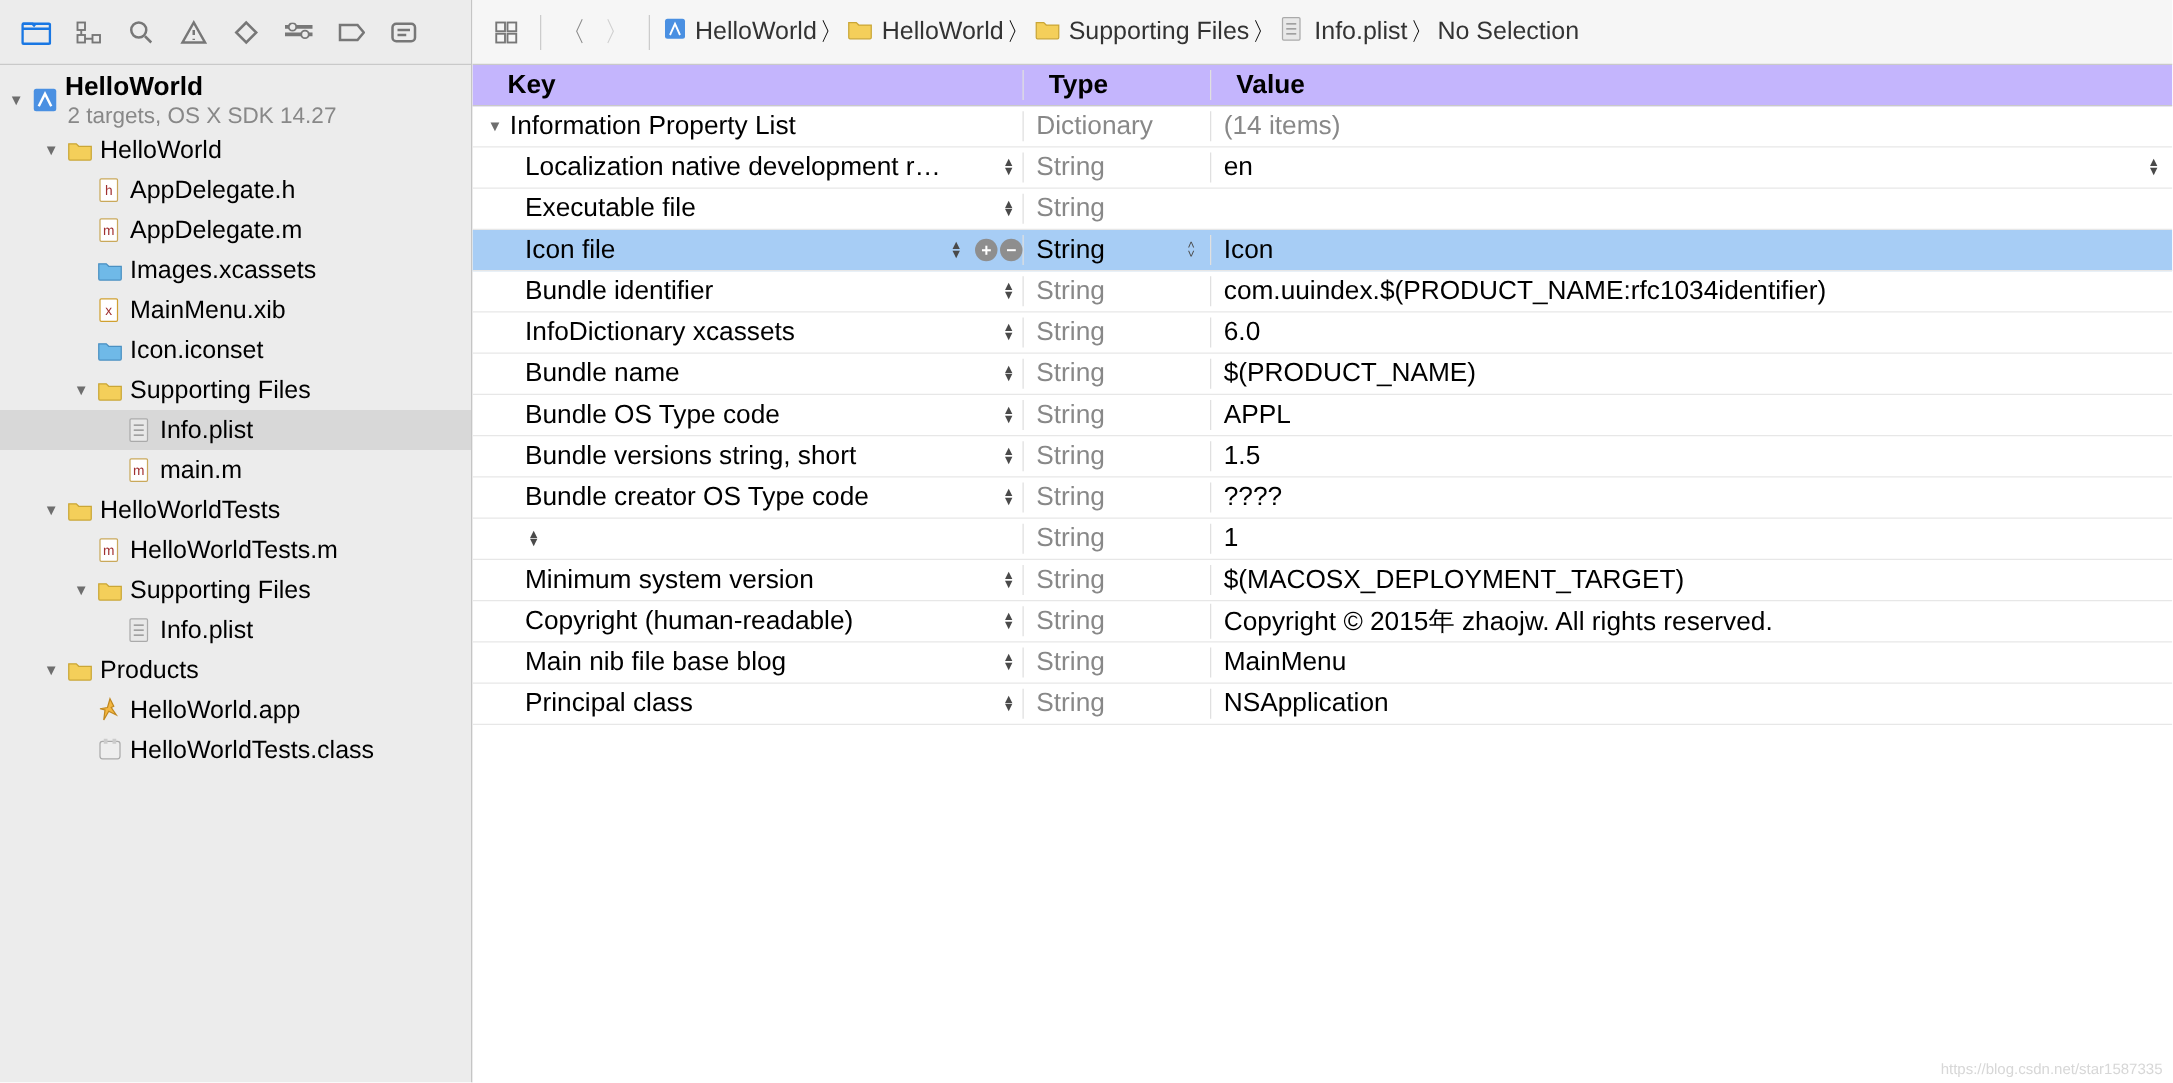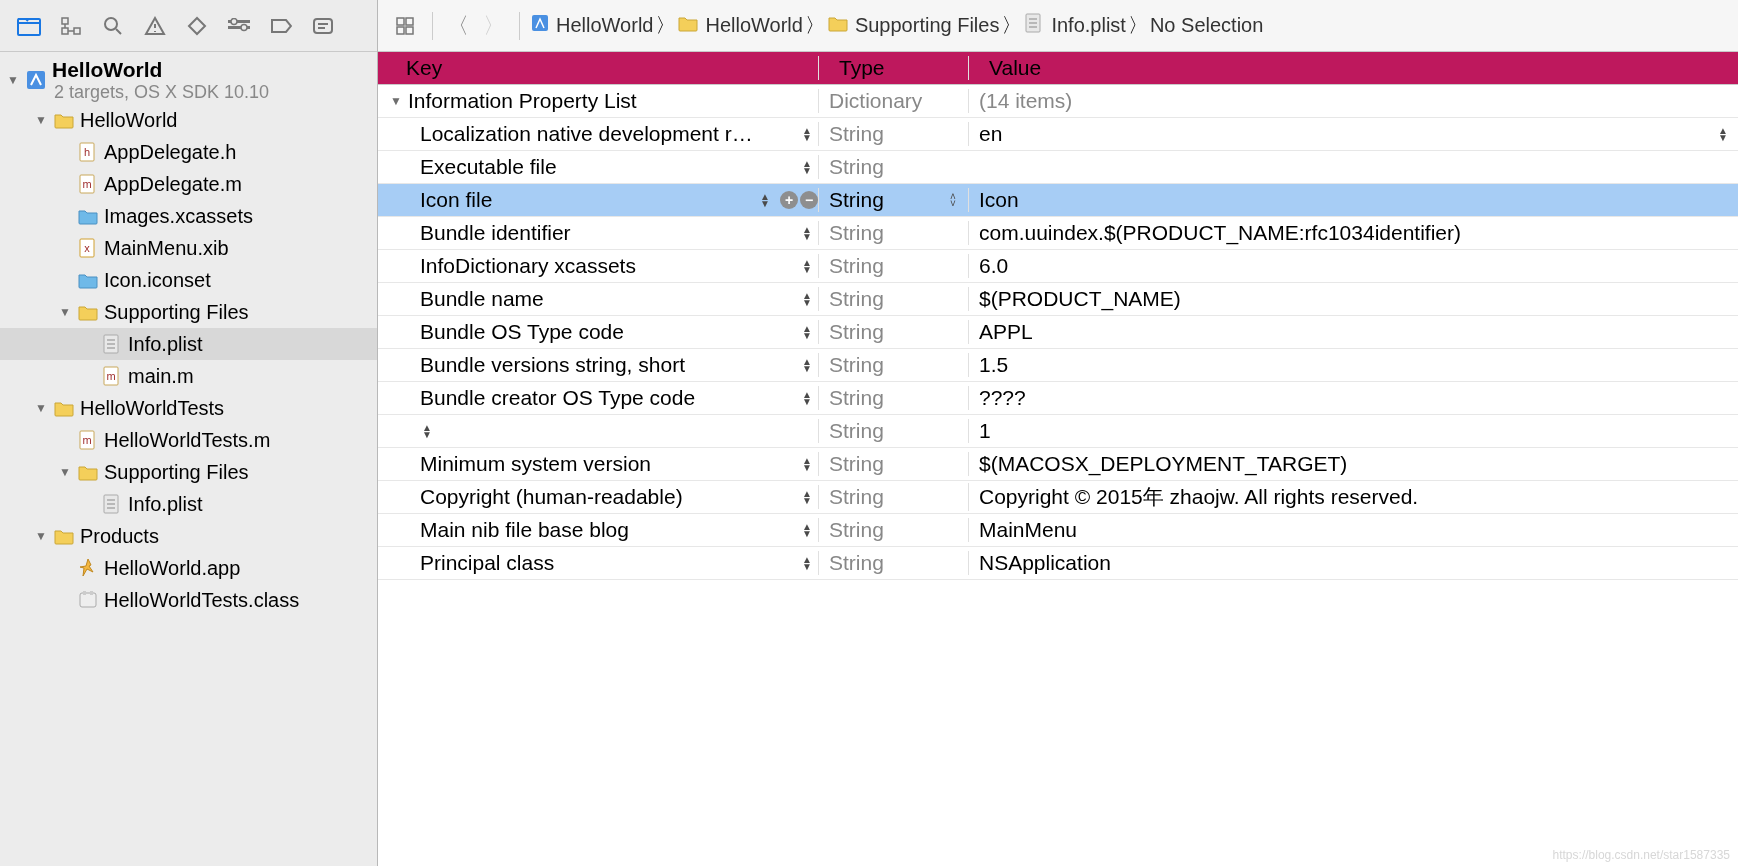--- a/index.html
+++ b/index.html
@@ -96,22 +96,22 @@
     overflow: auto;
     font-size: 21px;
   }
   .plist-head, .plist-row {
     display: flex;
     align-items: center;
     height: 33px;
     border-bottom: 1px solid #e7e7e7;
   }
   .plist-head {
-    background: #be185d;
-    font-weight: 400;
+    background: #c4b5fd;
+    font-weight: 700;
     color: #000;
     border-bottom: 1px solid #c9c9c9;
   }
   .col-key   { width: 440px; padding-left: 28px; display:flex; align-items:center; position:relative;}
   .col-type  { width: 150px; border-left: 1px solid #e0e0e0; padding-left: 10px; color:#888;}
   .col-value { flex: 1; border-left: 1px solid #e0e0e0; padding-left: 10px; color:#000;}
   .plist-head .col-type, .plist-head .col-value { color:#000;padding-left:20px; }
   .plist-row .col-value.gray { color:#888; }
   .plist-row.selected {
     background: #a7cdf5;
@@ -211,21 +211,21 @@
     <div class="tree-row tree-two-line indent-0">
       <span class="disclosure">▼</span>
       <span class="icon">
         <svg width="24" height="24">
             <rect x="3" y="3" width="18" height="18" rx="2" fill="#4a90e2"></rect>
             <path d="M7 17L12 7l5 10" stroke="#fff" stroke-width="2" fill="none"></path>
           </svg>
       </span>
       <span class="text-block">
         <span class="label project-title">HelloWorld</span>
-        <span class="subtitle">2 targets, OS X SDK 10.10</span>
+        <span class="subtitle">2 targets, OS X SDK 14.27</span>
       </span>
     </div>
     <div id="tree-rows">
         <div class="tree-row indent-1">
           <span class="disclosure">▼</span>
           <span class="icon">
             <svg width="22" height="20">
               <path d="M2 5h6l2 2h10v10a1 1 0 0 1-1 1H3a1 1 0 0 1-1-1z" fill="#f4cf5a" stroke="#caa636"></path>
             </svg>
           </span>

